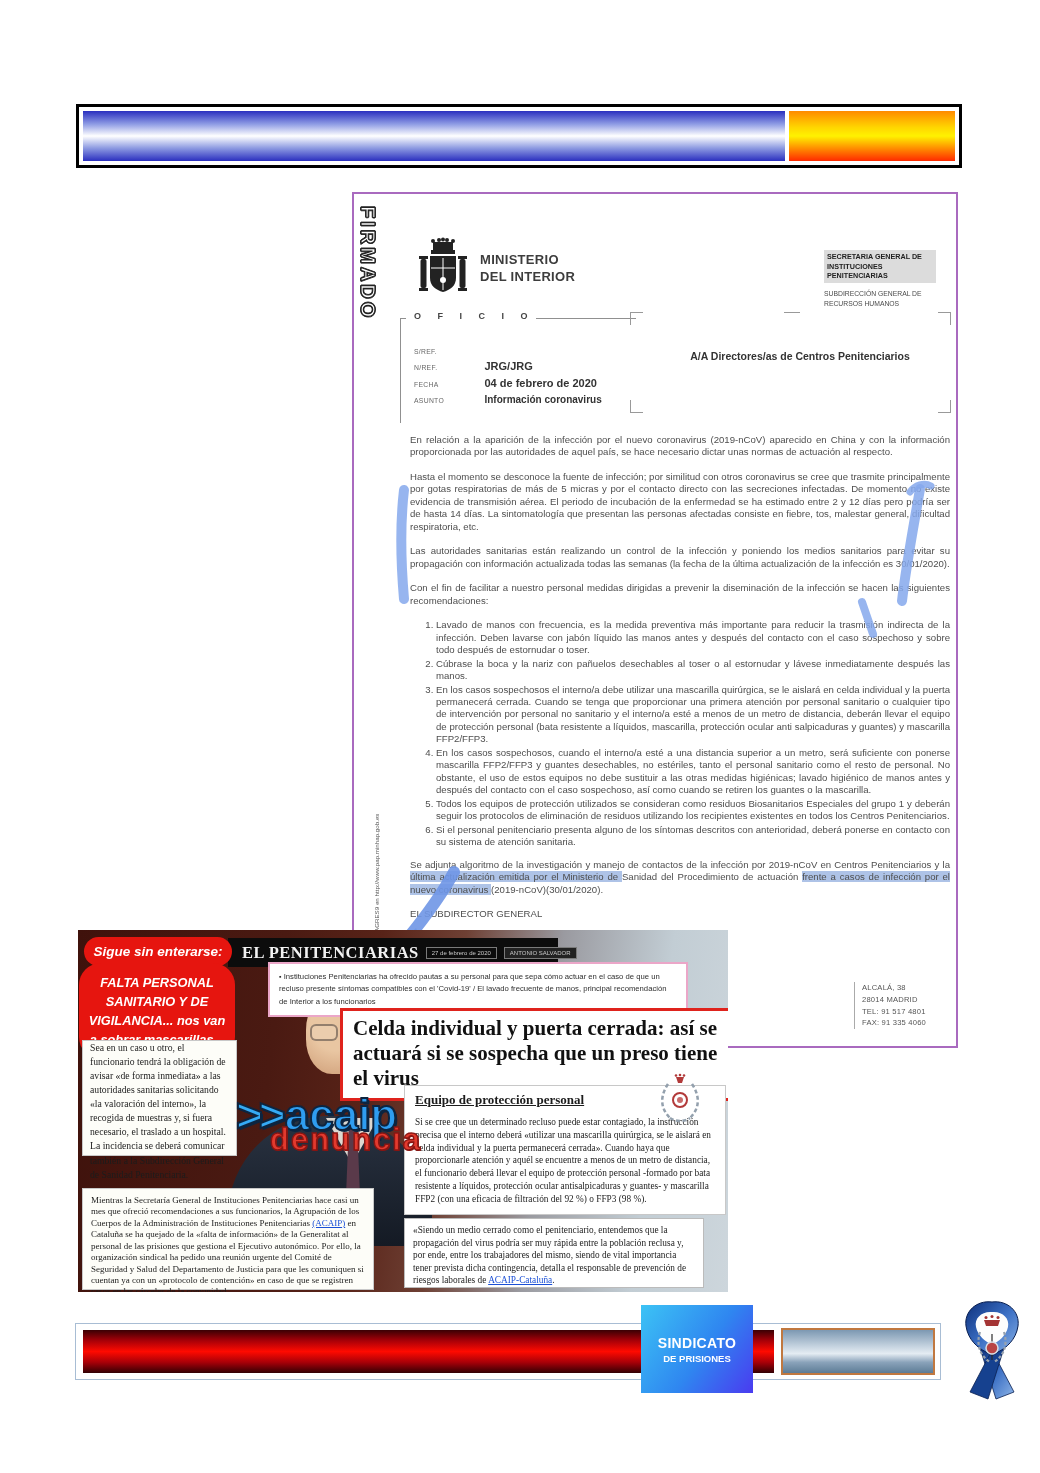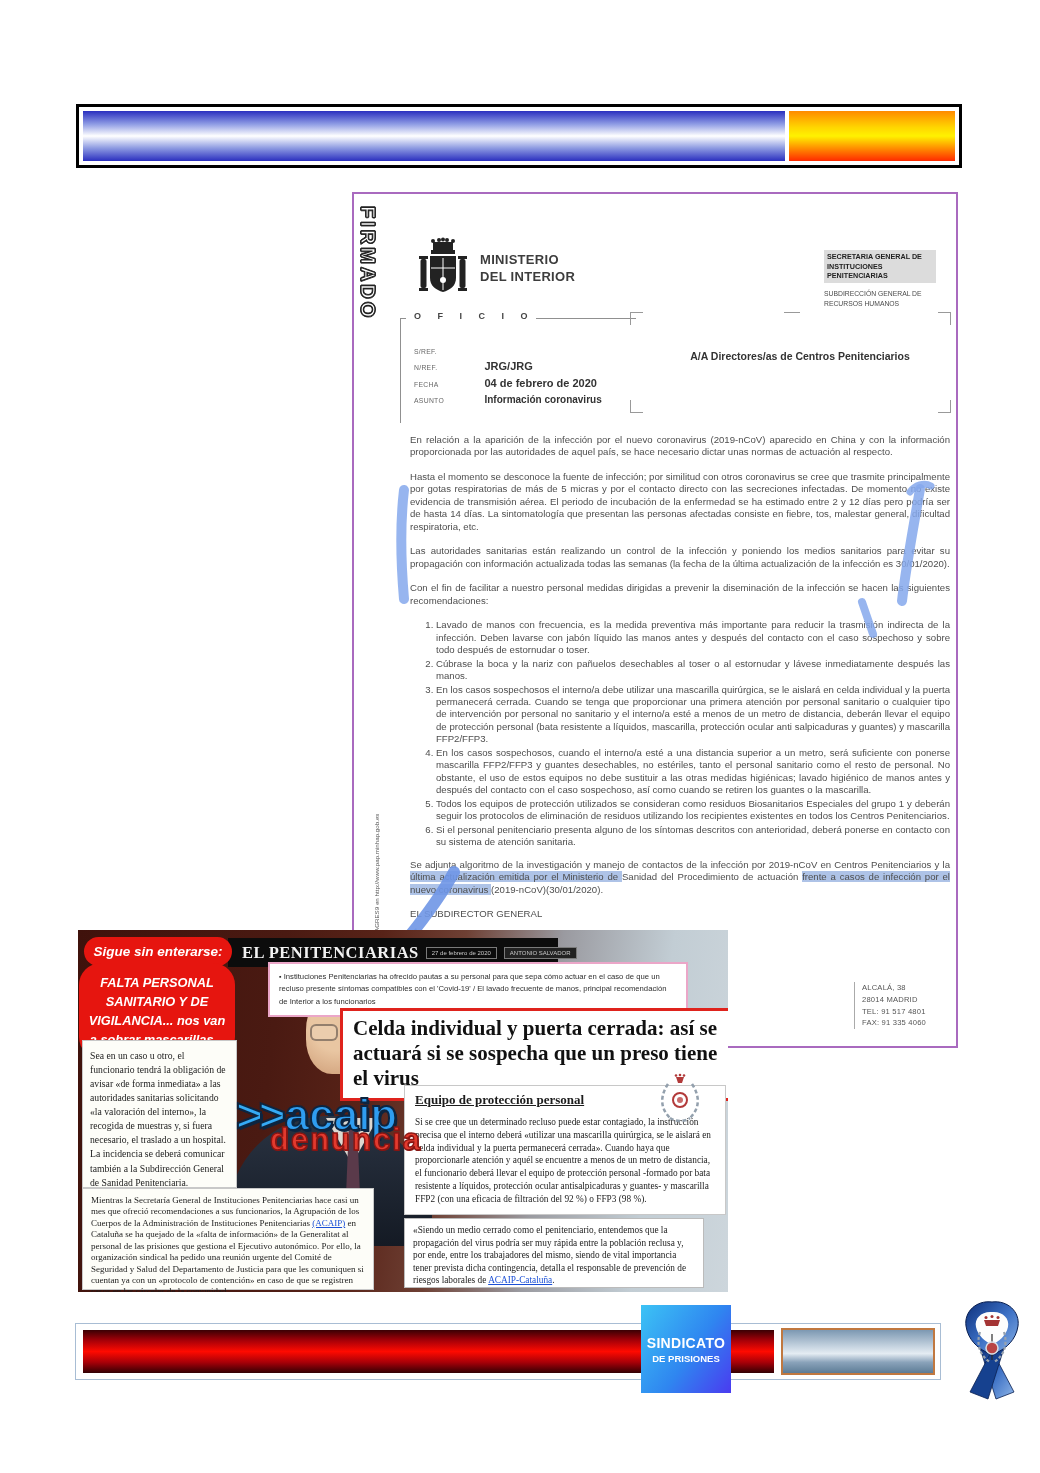--- a/index.html
+++ b/index.html
@@ -88,21 +88,21 @@
   .standfirst{position:absolute;left:190px;top:32px;width:420px;background:#fff;
               border:2px solid #eba6c8;padding:7px 9px;box-sizing:border-box;
               font-size:7.7px;color:#2e2e2e;line-height:1.6;}
   .standfirst .bullet{font-size:7px;}
   .headline{position:absolute;left:262px;top:78px;width:392px;background:#fff;
             border:3px solid #df231d;padding:5px 10px 8px;box-sizing:border-box;
             font-family:"Liberation Serif",serif;font-size:21px;font-weight:700;
             line-height:1.18;color:#111;}
   .lbox{position:absolute;background:#fdfdf8;border:1px solid #c8c8c8;
         font-family:"Liberation Serif",serif;color:#1c1c1c;box-sizing:border-box;}
-  .lbox-a{left:4px;top:110px;width:155px;height:148px;padding:8px 7px;
+  .lbox-a{left:4px;top:110px;width:155px;height:116px;padding:0 7px;
           font-size:9.7px;line-height:1.45;}
   .lbox-b{left:4px;top:258px;width:292px;height:102px;padding:6px 8px;
           font-size:9px;line-height:1.27;}
   .link{color:#1a4fd6;text-decoration:underline;cursor:pointer;}
   .acaip-logo{position:absolute;left:158px;top:158px;z-index:3;}
   .acaip-line{display:flex;align-items:center;}
   .chev{font-size:46px;font-weight:800;color:#35aaf5;letter-spacing:-4px;margin-right:3px;
         -webkit-text-stroke:2px #0d2540;text-shadow:2px 2px 0 #0d2540;}
   .aword{font-size:44px;font-weight:800;color:#2f9df0;
          -webkit-text-stroke:2px #0d2540;text-shadow:2px 2px 0 #0d2540;}
@@ -118,21 +118,21 @@
          border:1px solid #bbb;padding:5px 8px;box-sizing:border-box;
          font-family:"Liberation Serif",serif;font-size:9.3px;line-height:1.35;color:#1c1c1c;}
 
   
   .footer-bar{position:absolute;left:75px;top:1323px;width:866px;height:57px;background:#fff;
               border:1px solid #a8bdd4;box-sizing:border-box;z-index:2;}
   .red-bar{position:absolute;left:7px;top:6px;width:691px;height:43px;
            background:linear-gradient(180deg,#3a0004 0%,#a80008 25%,#ff0a00 50%,#a80008 75%,#320004 100%);}
   .gray-bar{position:absolute;left:705px;top:4px;width:150px;height:43px;border:2px solid #c07840;
             background:linear-gradient(180deg,#7c98b2 0%,#c9d6e2 40%,#e4ecf2 55%,#8aa3ba 75%,#5d7c96 100%);}
-  .union-badge{position:absolute;left:641px;top:1305px;width:90px;height:88px;z-index:3;
+  .union-badge{position:absolute;left:641px;top:1305px;width:112px;height:88px;z-index:3;
                background:linear-gradient(125deg,#3cc3f5 0%,#2f86f0 55%,#4a3bf0 100%);
                display:flex;flex-direction:column;align-items:center;justify-content:center;
                color:#fff;font-weight:700;}
   .u1{font-size:14px;letter-spacing:.3px;} .u2{font-size:9.5px;margin-top:2px;}
   .ribbon{position:absolute;left:950px;top:1296px;z-index:3;}
 </style>
 </head>
 <body>
 
 <div class="page">

